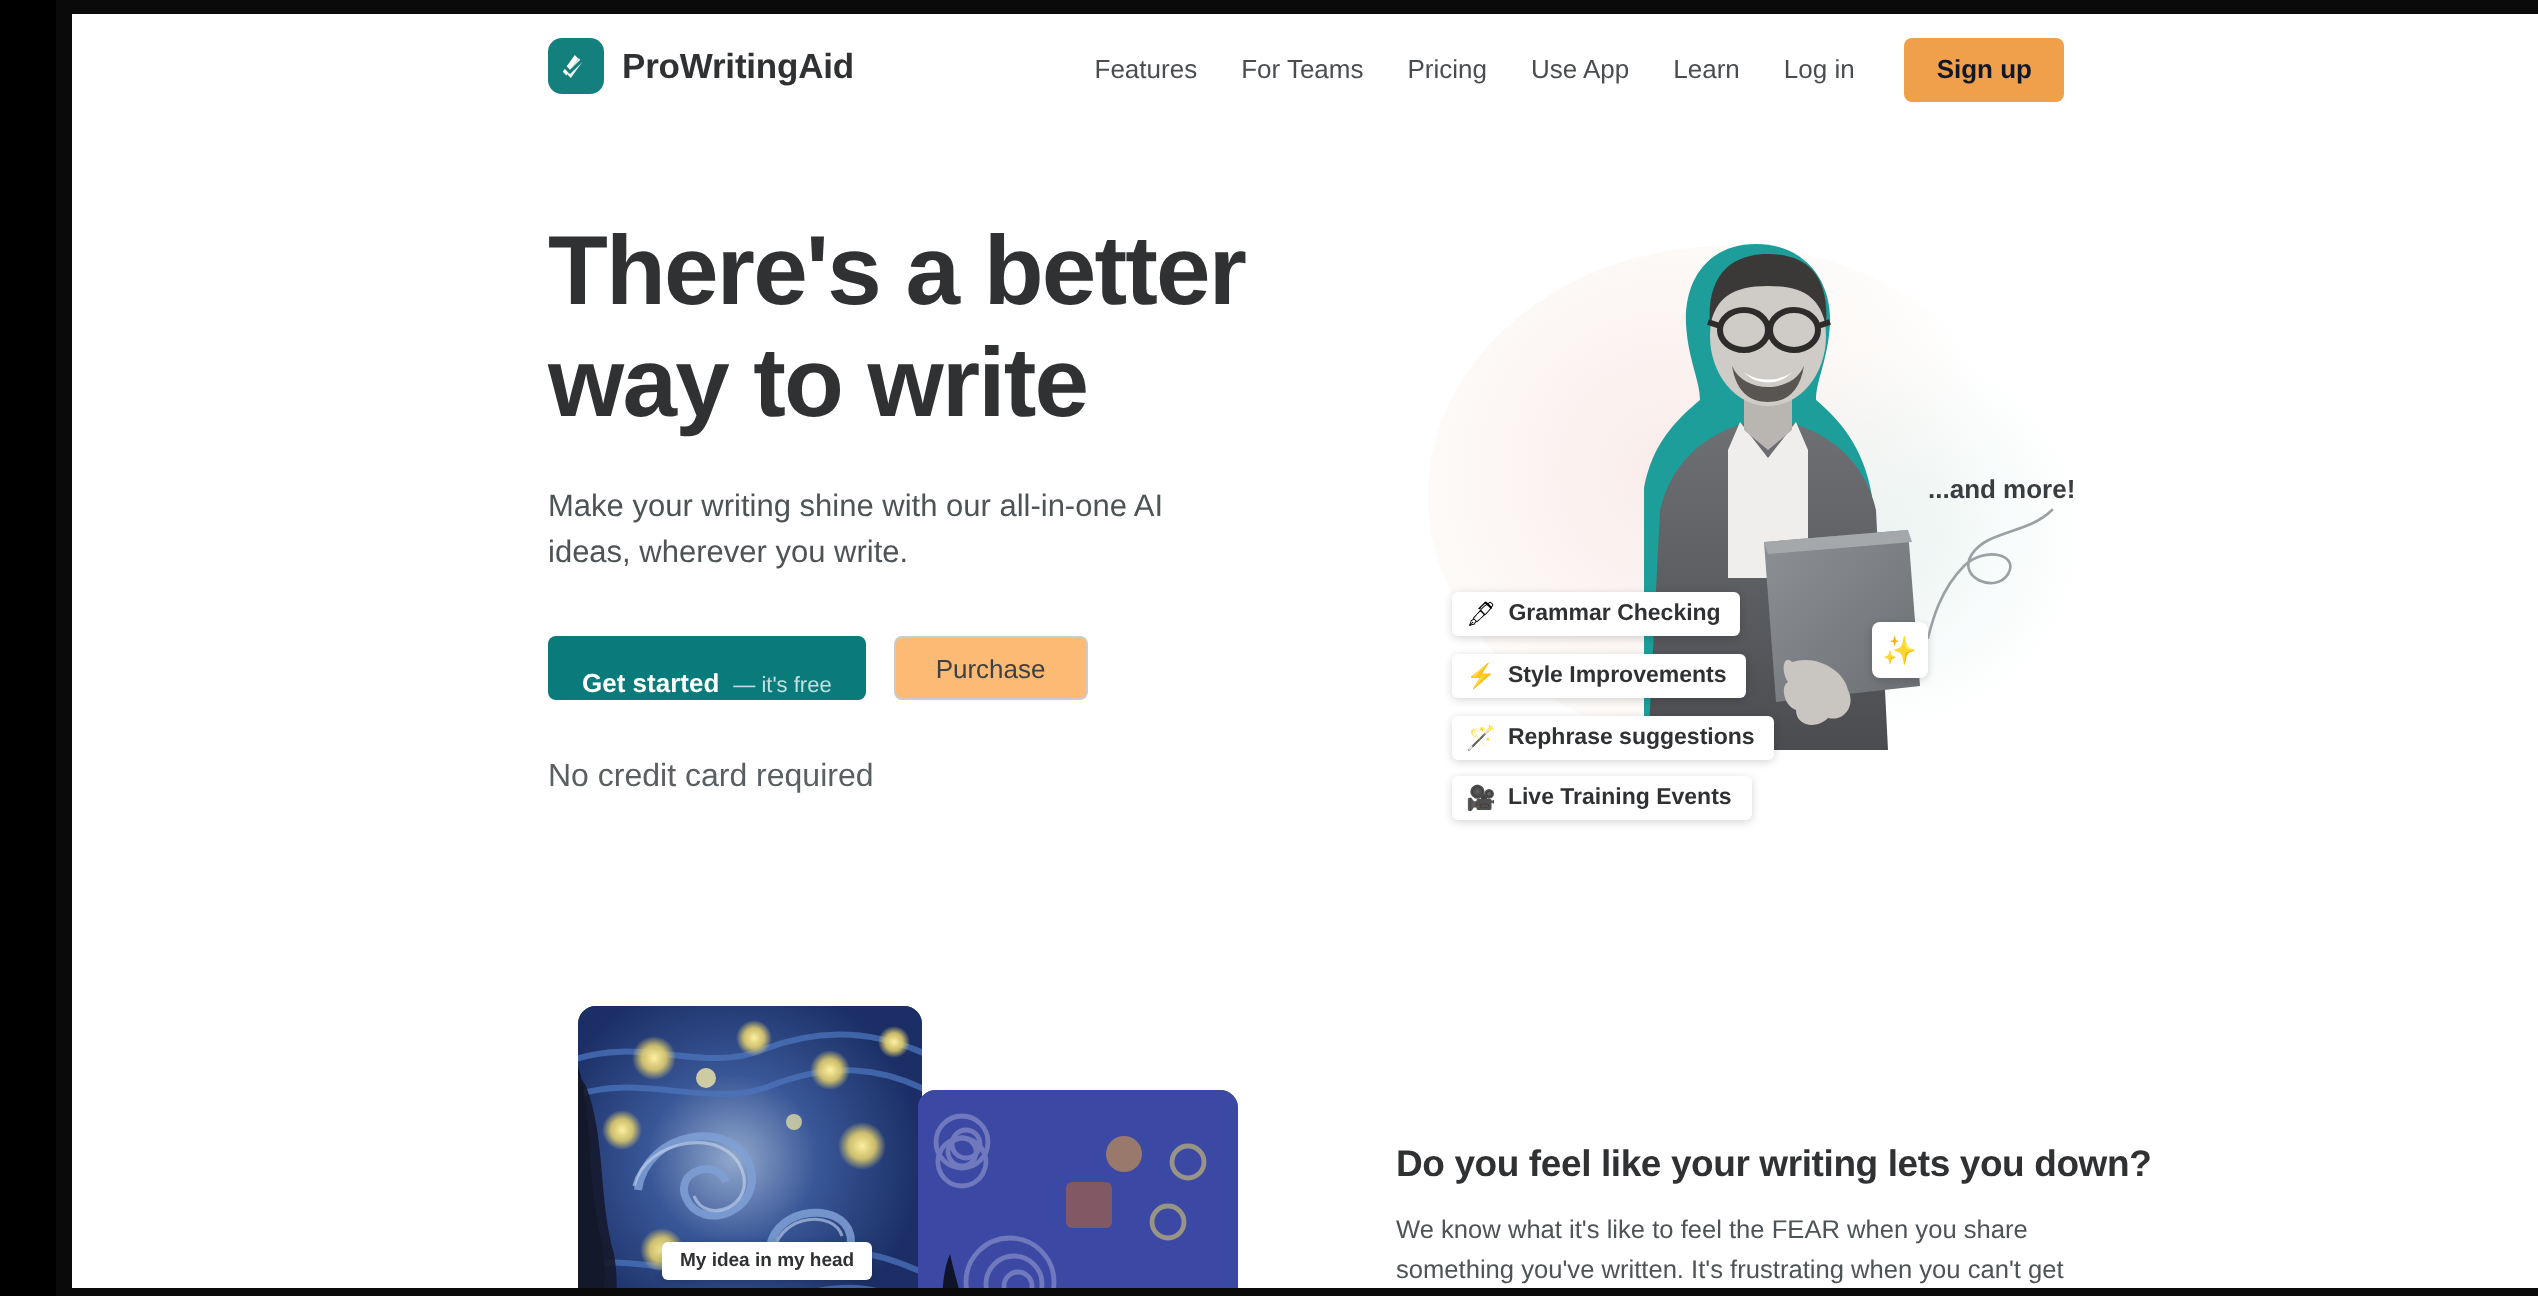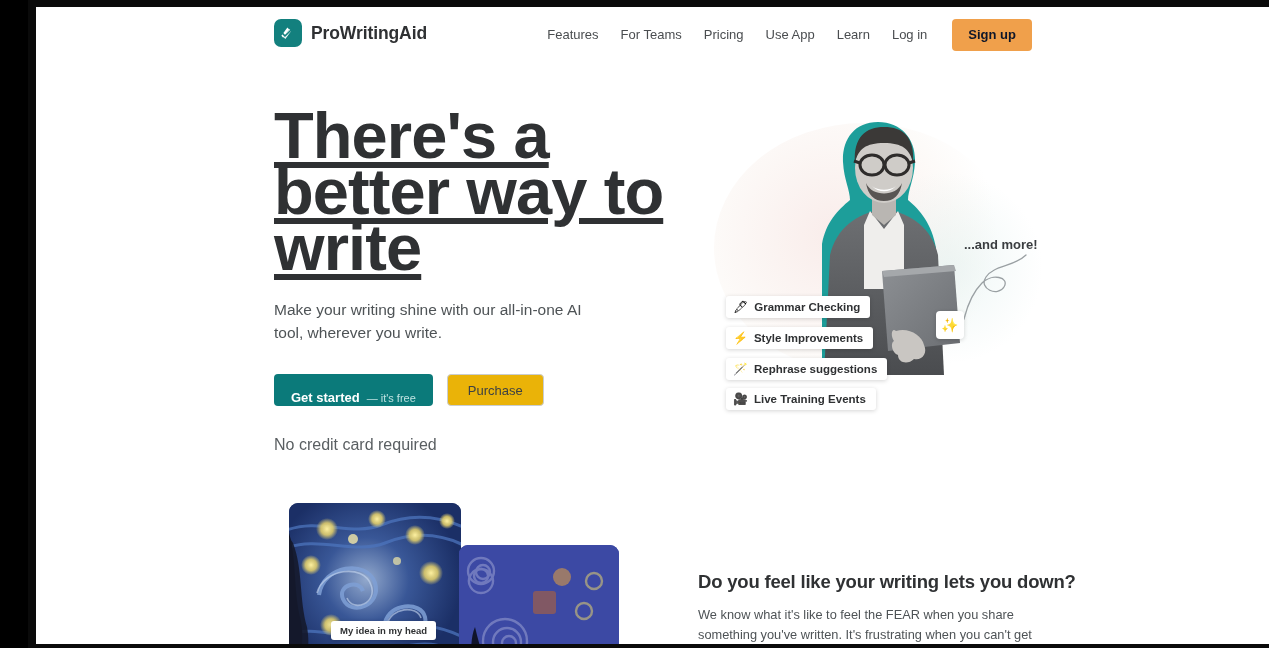--- a/index.html
+++ b/index.html
@@ -124,26 +124,25 @@
   }
 
   #hero-copy {
     position: absolute;
     left: 238px;
     top: 45px;
     width: 400px;
   }
 
   #hero-title {
-    font-size: 65px;
+    font-size: 49px;
     line-height: 56px;
     font-weight: 700;
     color: #2f3133;
     letter-spacing: -0.9px;
-    text-decoration: underline;
   }
 
   #hero-sub {
     margin-top: 22px;
     font-size: 15.5px;
     line-height: 23px;
     color: #4e5356;
     width: 330px;
   }
 
@@ -172,21 +171,21 @@
     font-weight: 700;
     white-space: nowrap;
   }
   #get-started-note {
     color: #bfe2e1;
     font-size: 11px;
     white-space: nowrap;
   }
 
   #purchase-btn {
-    background: #eab308;
+    background: #fdba74;
     border: 1px solid #c9cdd0;
     border-radius: 4px;
     height: 32px;
     padding: 0 20px;
     color: #3d4144;
     font-size: 13px;
     cursor: pointer;
     font-family: inherit;
     white-space: nowrap;
   }
@@ -422,21 +421,21 @@
           <span class="nav-link">Learn</span>
           <span class="nav-link">Log in</span>
           <button id="signup-btn">Sign up</button>
         </nav>
       </header>
 
       <section id="hero">
 
         <div id="hero-copy">
           <h1 id="hero-title">There's a better way to write</h1>
-          <p id="hero-sub">Make your writing shine with our all-in-one AI tool, wherever you write.</p>
+          <p id="hero-sub">Make your writing shine with our all-in-one AI ideas, wherever you write.</p>
 
           <div id="hero-ctas">
             <button id="get-started-btn">
               <span id="get-started-label">Get started</span>
               <span id="get-started-note">— it's free</span>
             </button>
             <button id="purchase-btn">Purchase</button>
           </div>
 
           <p id="no-card-note">No credit card required</p>

